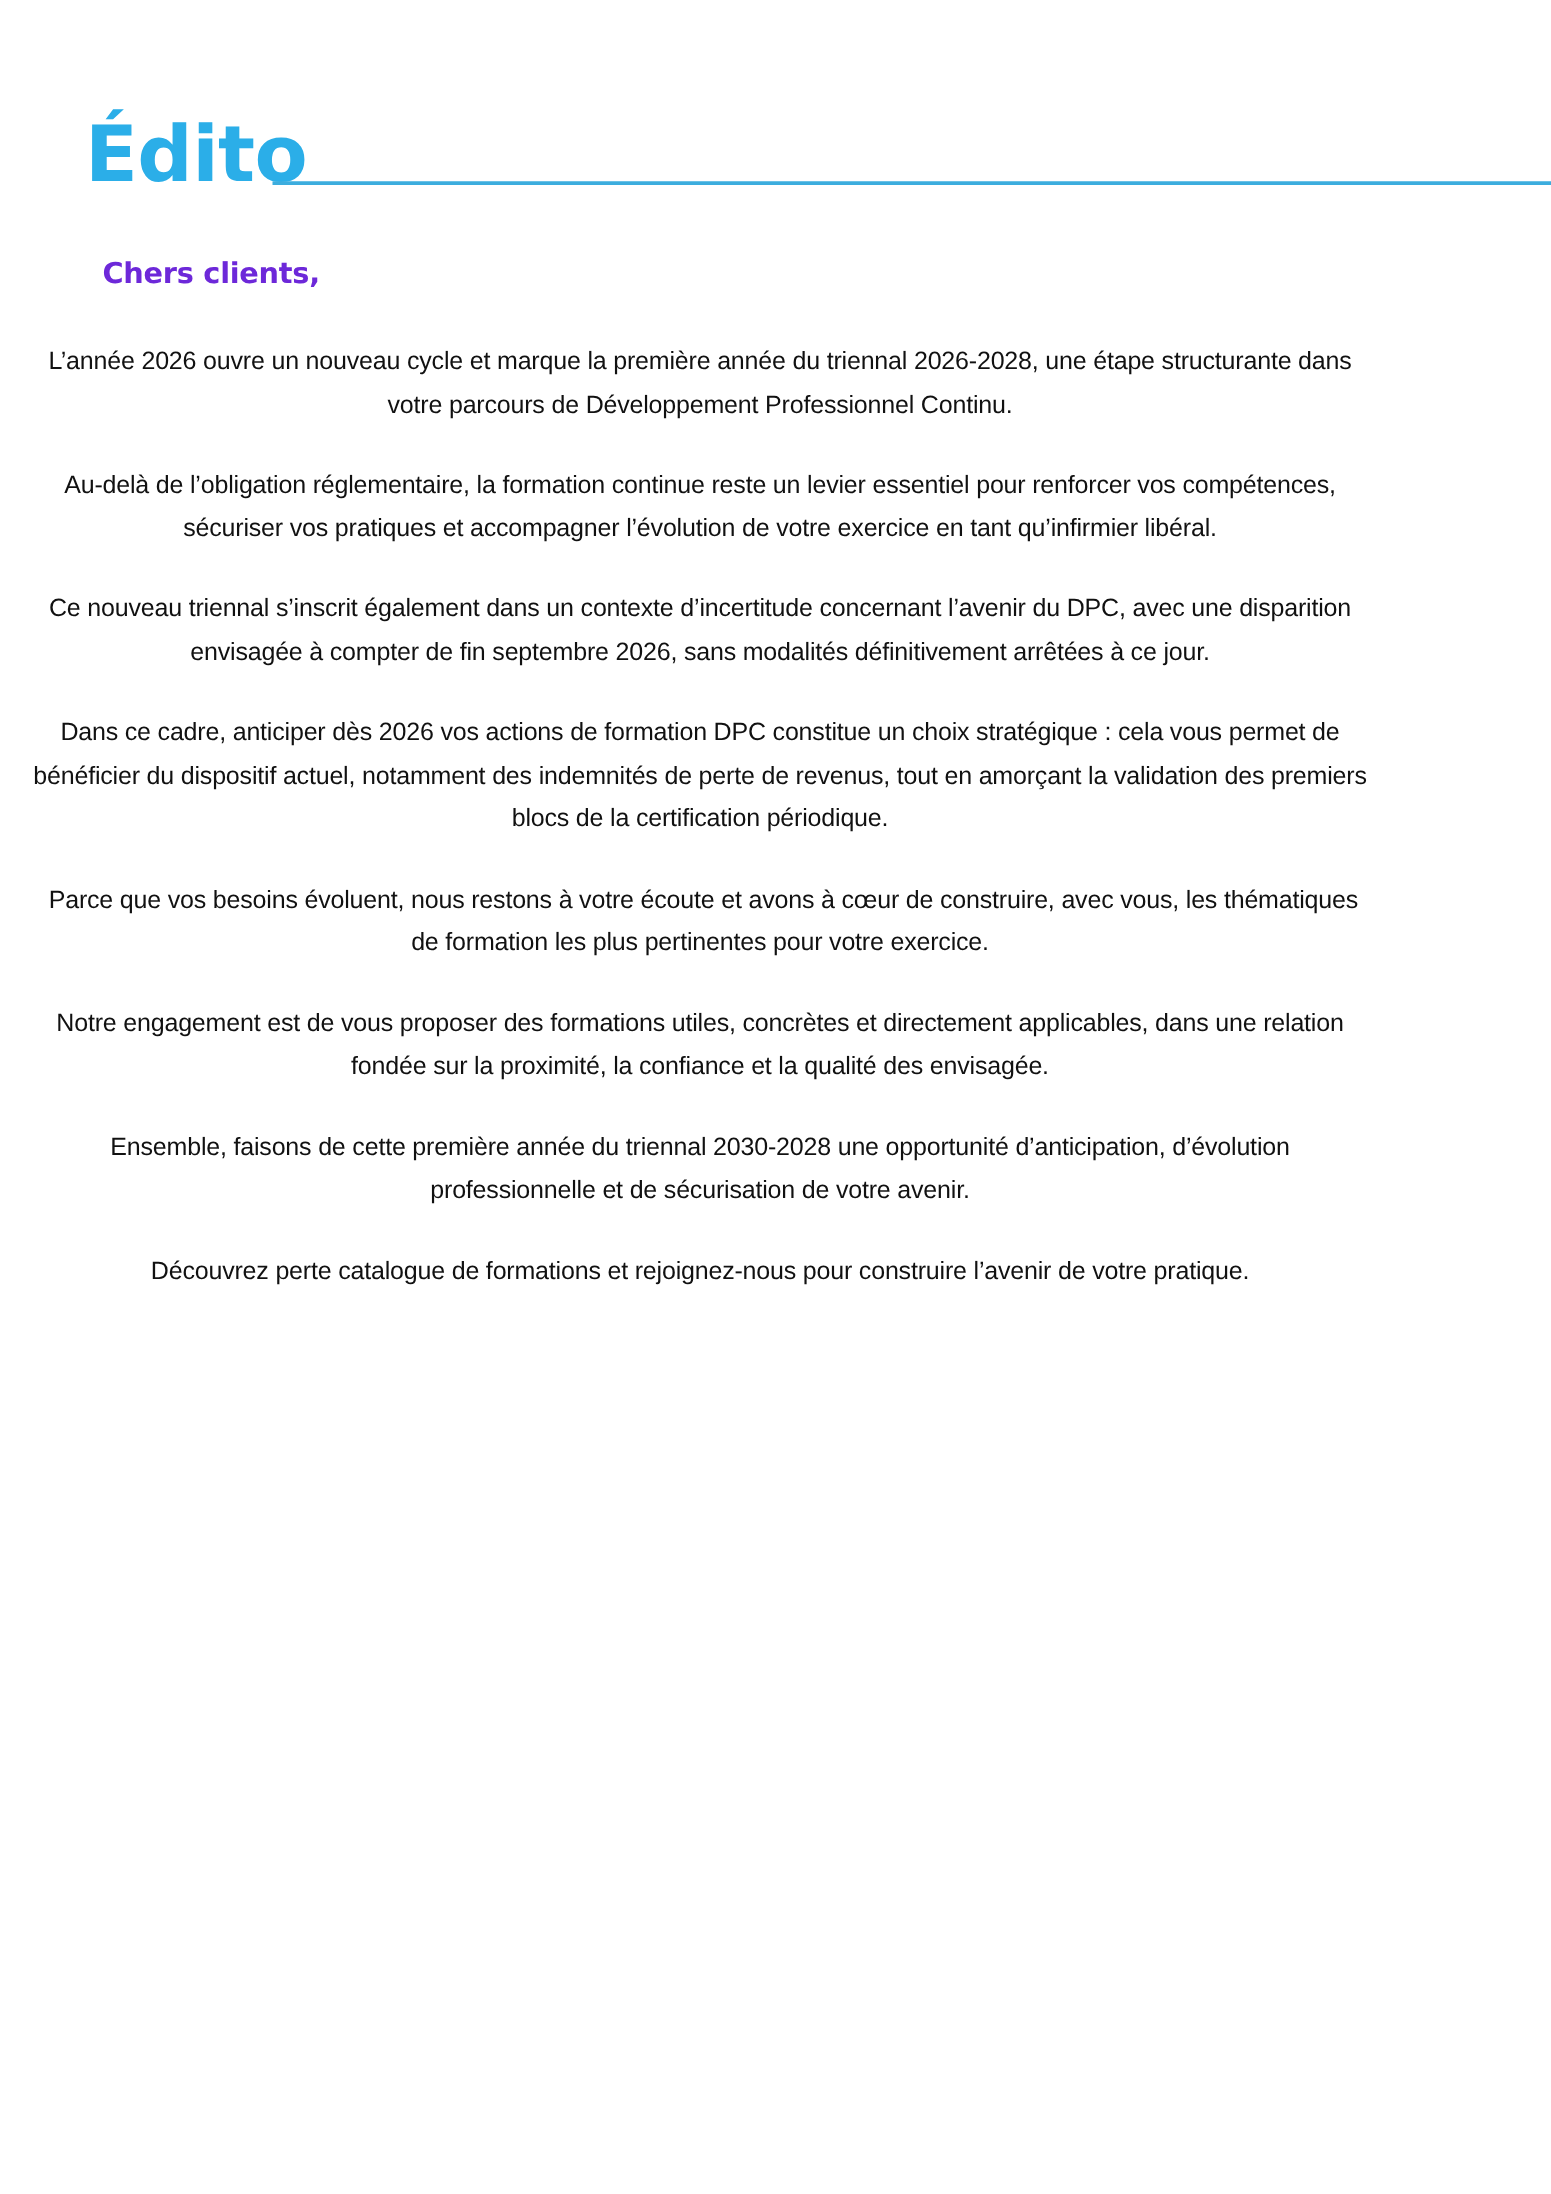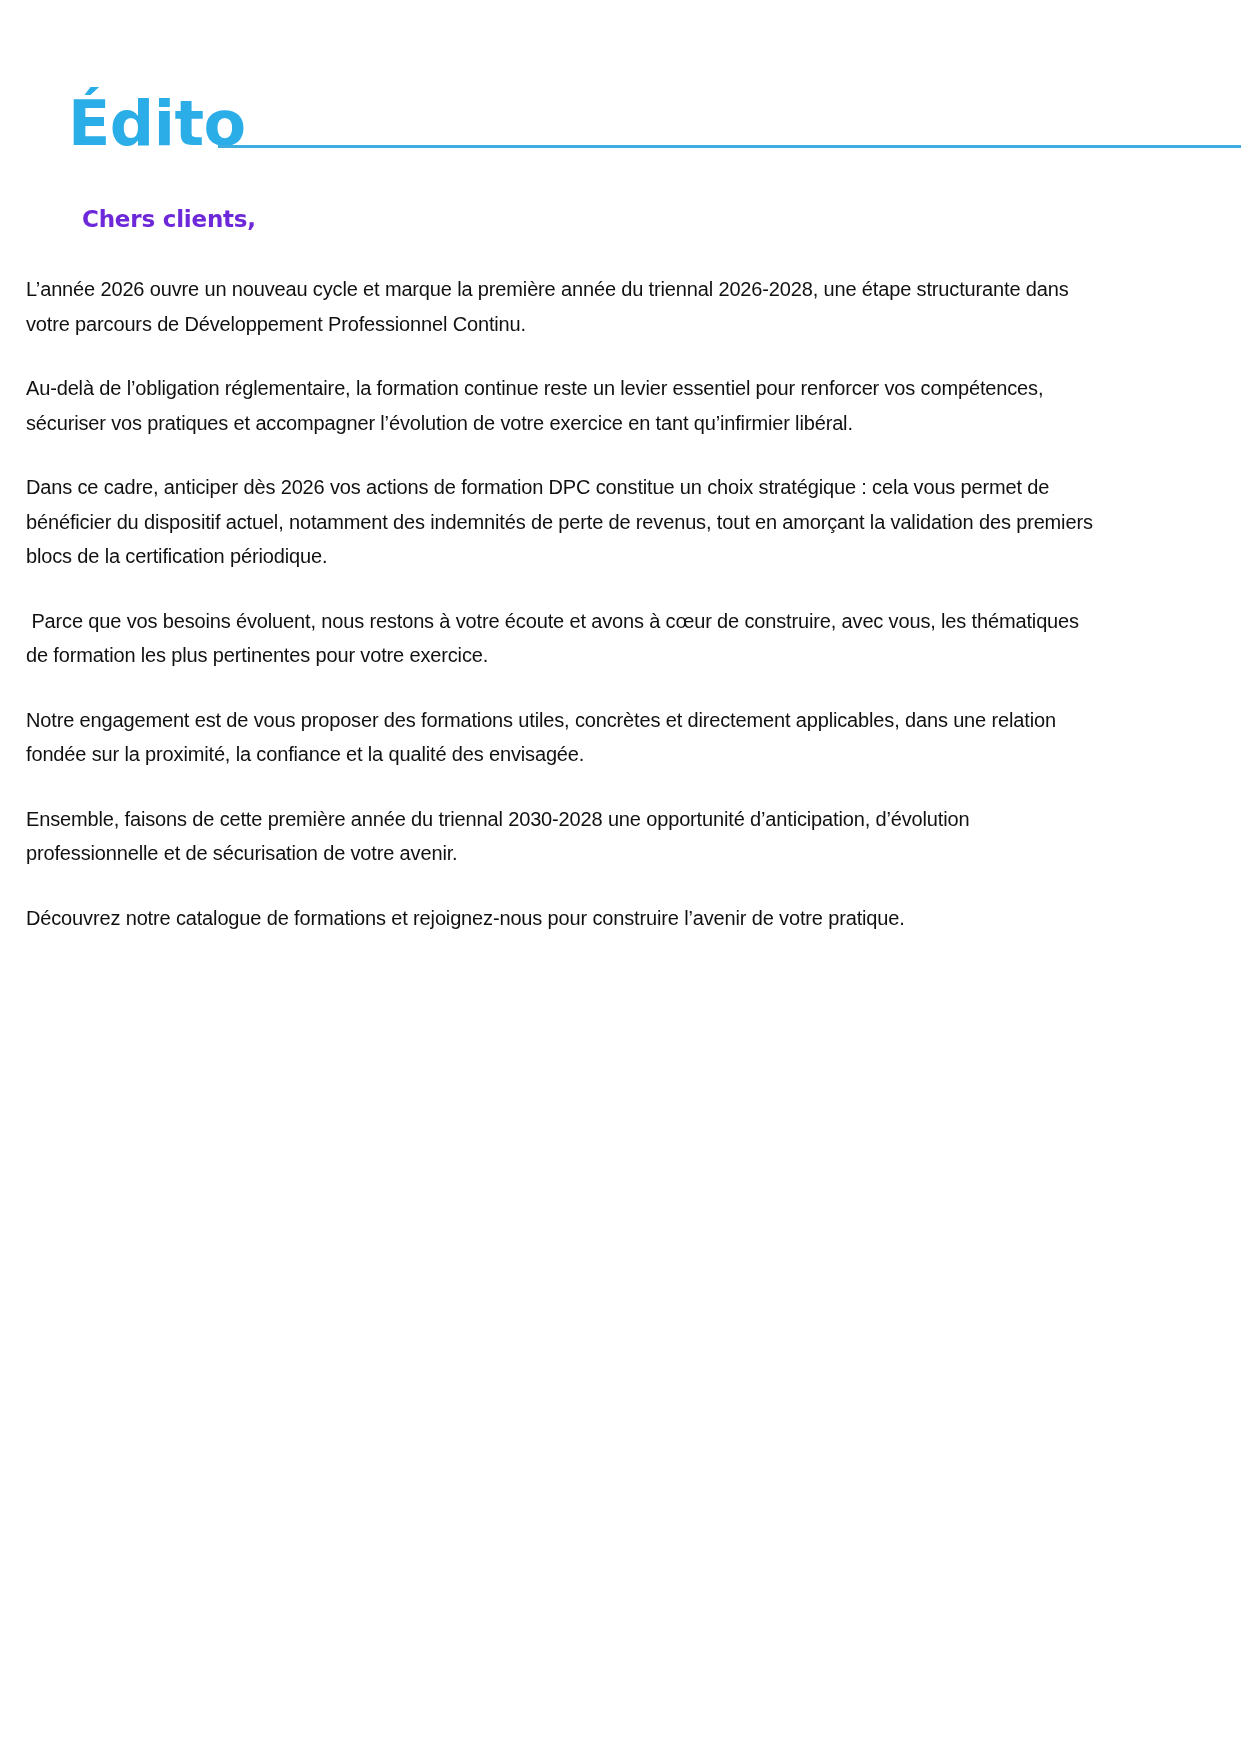--- a/index.html
+++ b/index.html
@@ -10,20 +10,21 @@
   }
 
   .page {
     position: relative;
     width: 1241px;
     height: 1398px;
     background: #ffffff;
     overflow: hidden;
     font-family: "Liberation Sans", sans-serif;
     box-sizing: border-box;
+    text-align: center;
   }
 
   
   .header {
     position: absolute;
     left: 0;
     top: 78px;
     width: 1241px;
     height: 92px;
   }
@@ -116,24 +117,25 @@
   <div class="header">
     <h1 class="header-title">Édito</h1>
     <div class="header-rule"></div>
   </div>
 
   <p class="salutation">Chers clients,</p>
 
   <div class="body-copy">
     <p>L’année 2026 ouvre un nouveau cycle et marque la première année du triennal 2026-2028, une étape structurante dans votre parcours de Développement Professionnel Continu.</p>
     <p>Au-delà de l’obligation réglementaire, la formation continue reste un levier essentiel pour renforcer vos compétences, sécuriser vos pratiques et accompagner l’évolution de votre exercice en tant qu’infirmier libéral.</p>
+    <p>Ce nouveau triennal s’inscrit également dans un contexte d’incertitude concernant l’avenir du DPC, avec une disparition envisagée à compter de fin septembre 2026, sans modalités définitivement arrêtées à ce jour.</p>
     <p>Dans ce cadre, anticiper dès 2026 vos actions de formation DPC constitue un choix stratégique : cela vous permet de bénéficier du dispositif actuel, notamment des indemnités de perte de revenus, tout en amorçant la validation des premiers blocs de la certification périodique.</p>
     <p> Parce que vos besoins évoluent, nous restons à votre écoute et avons à cœur de construire, avec vous, les thématiques de formation les plus pertinentes pour votre exercice.</p>
     <p>Notre engagement est de vous proposer des formations utiles, concrètes et directement applicables, dans une relation fondée sur la proximité, la confiance et la qualité des envisagée.</p>
     <p>Ensemble, faisons de cette première année du triennal 2030-2028 une opportunité d’anticipation, d’évolution professionnelle et de sécurisation de votre avenir.</p>
-    <p>Découvrez notre catalogue de formations et rejoignez-nous pour construire l’avenir de votre pratique.</p>
+    <p>Découvrez perte catalogue de formations et rejoignez-nous pour construire l’avenir de votre pratique.</p>
   </div>
 
   <p class="page-number">2</p>
 
   <div class="footer-bar"></div>
 
 </div>
 
 </body></html>

